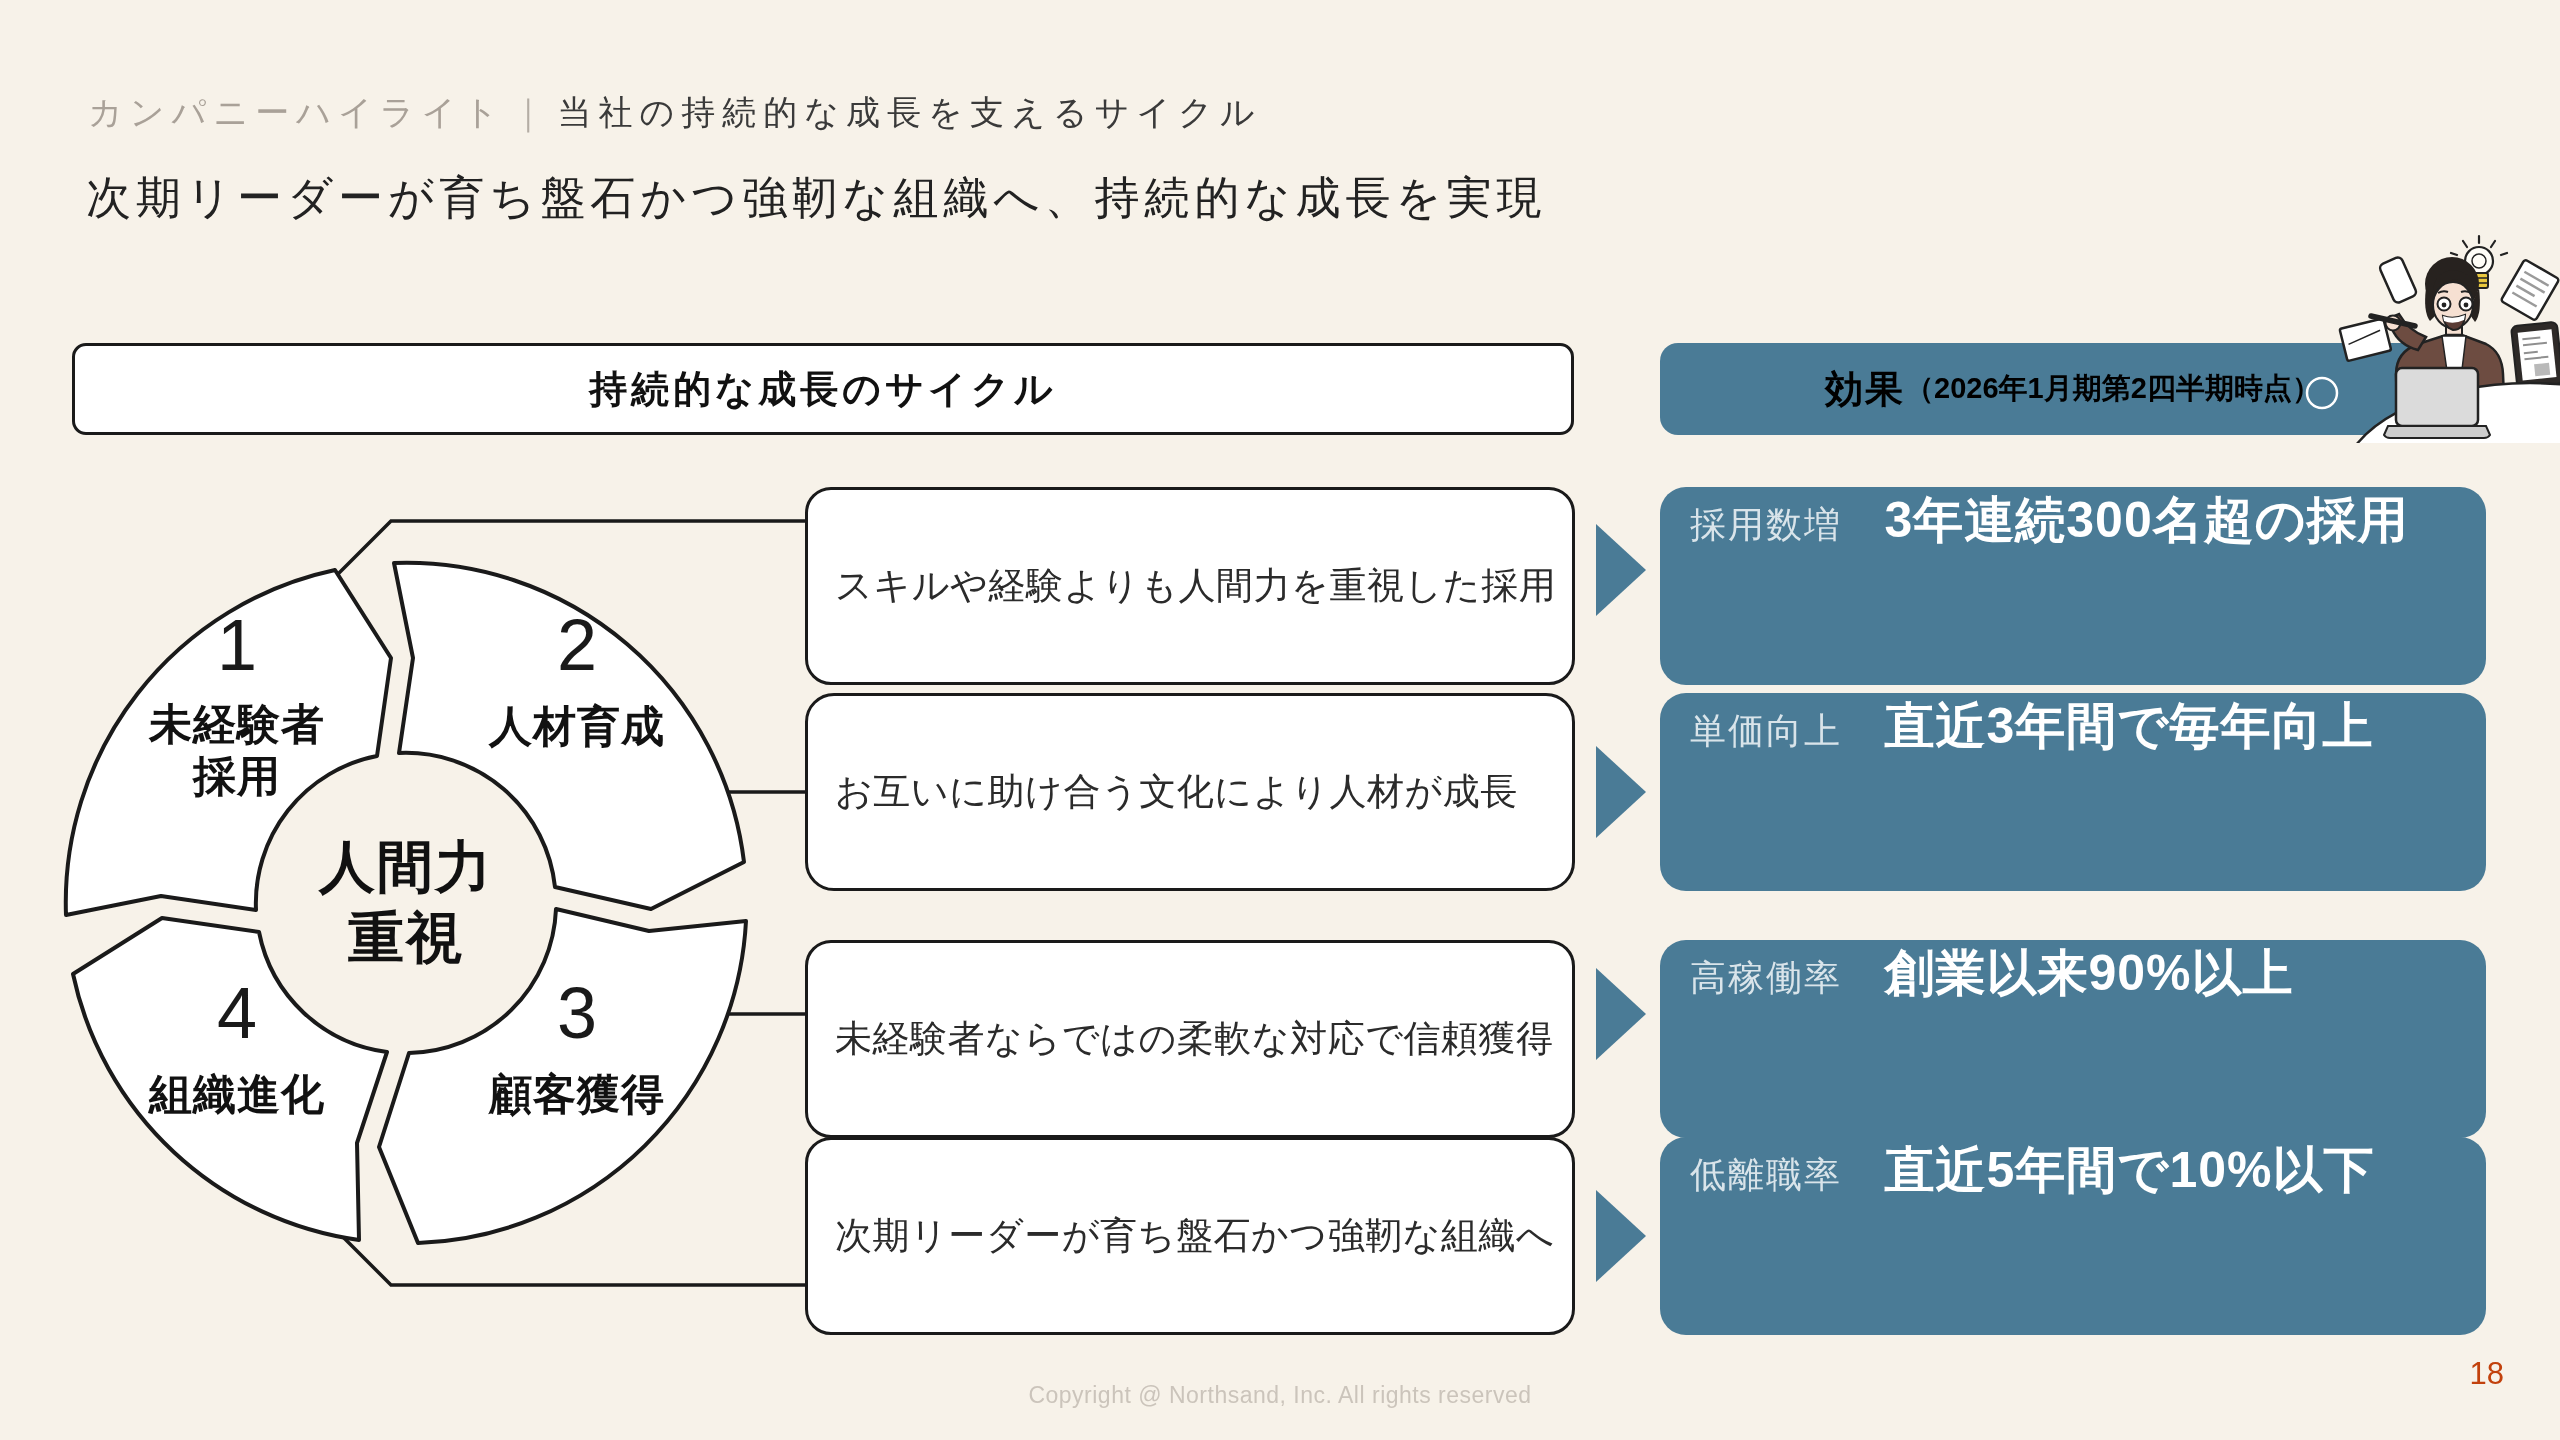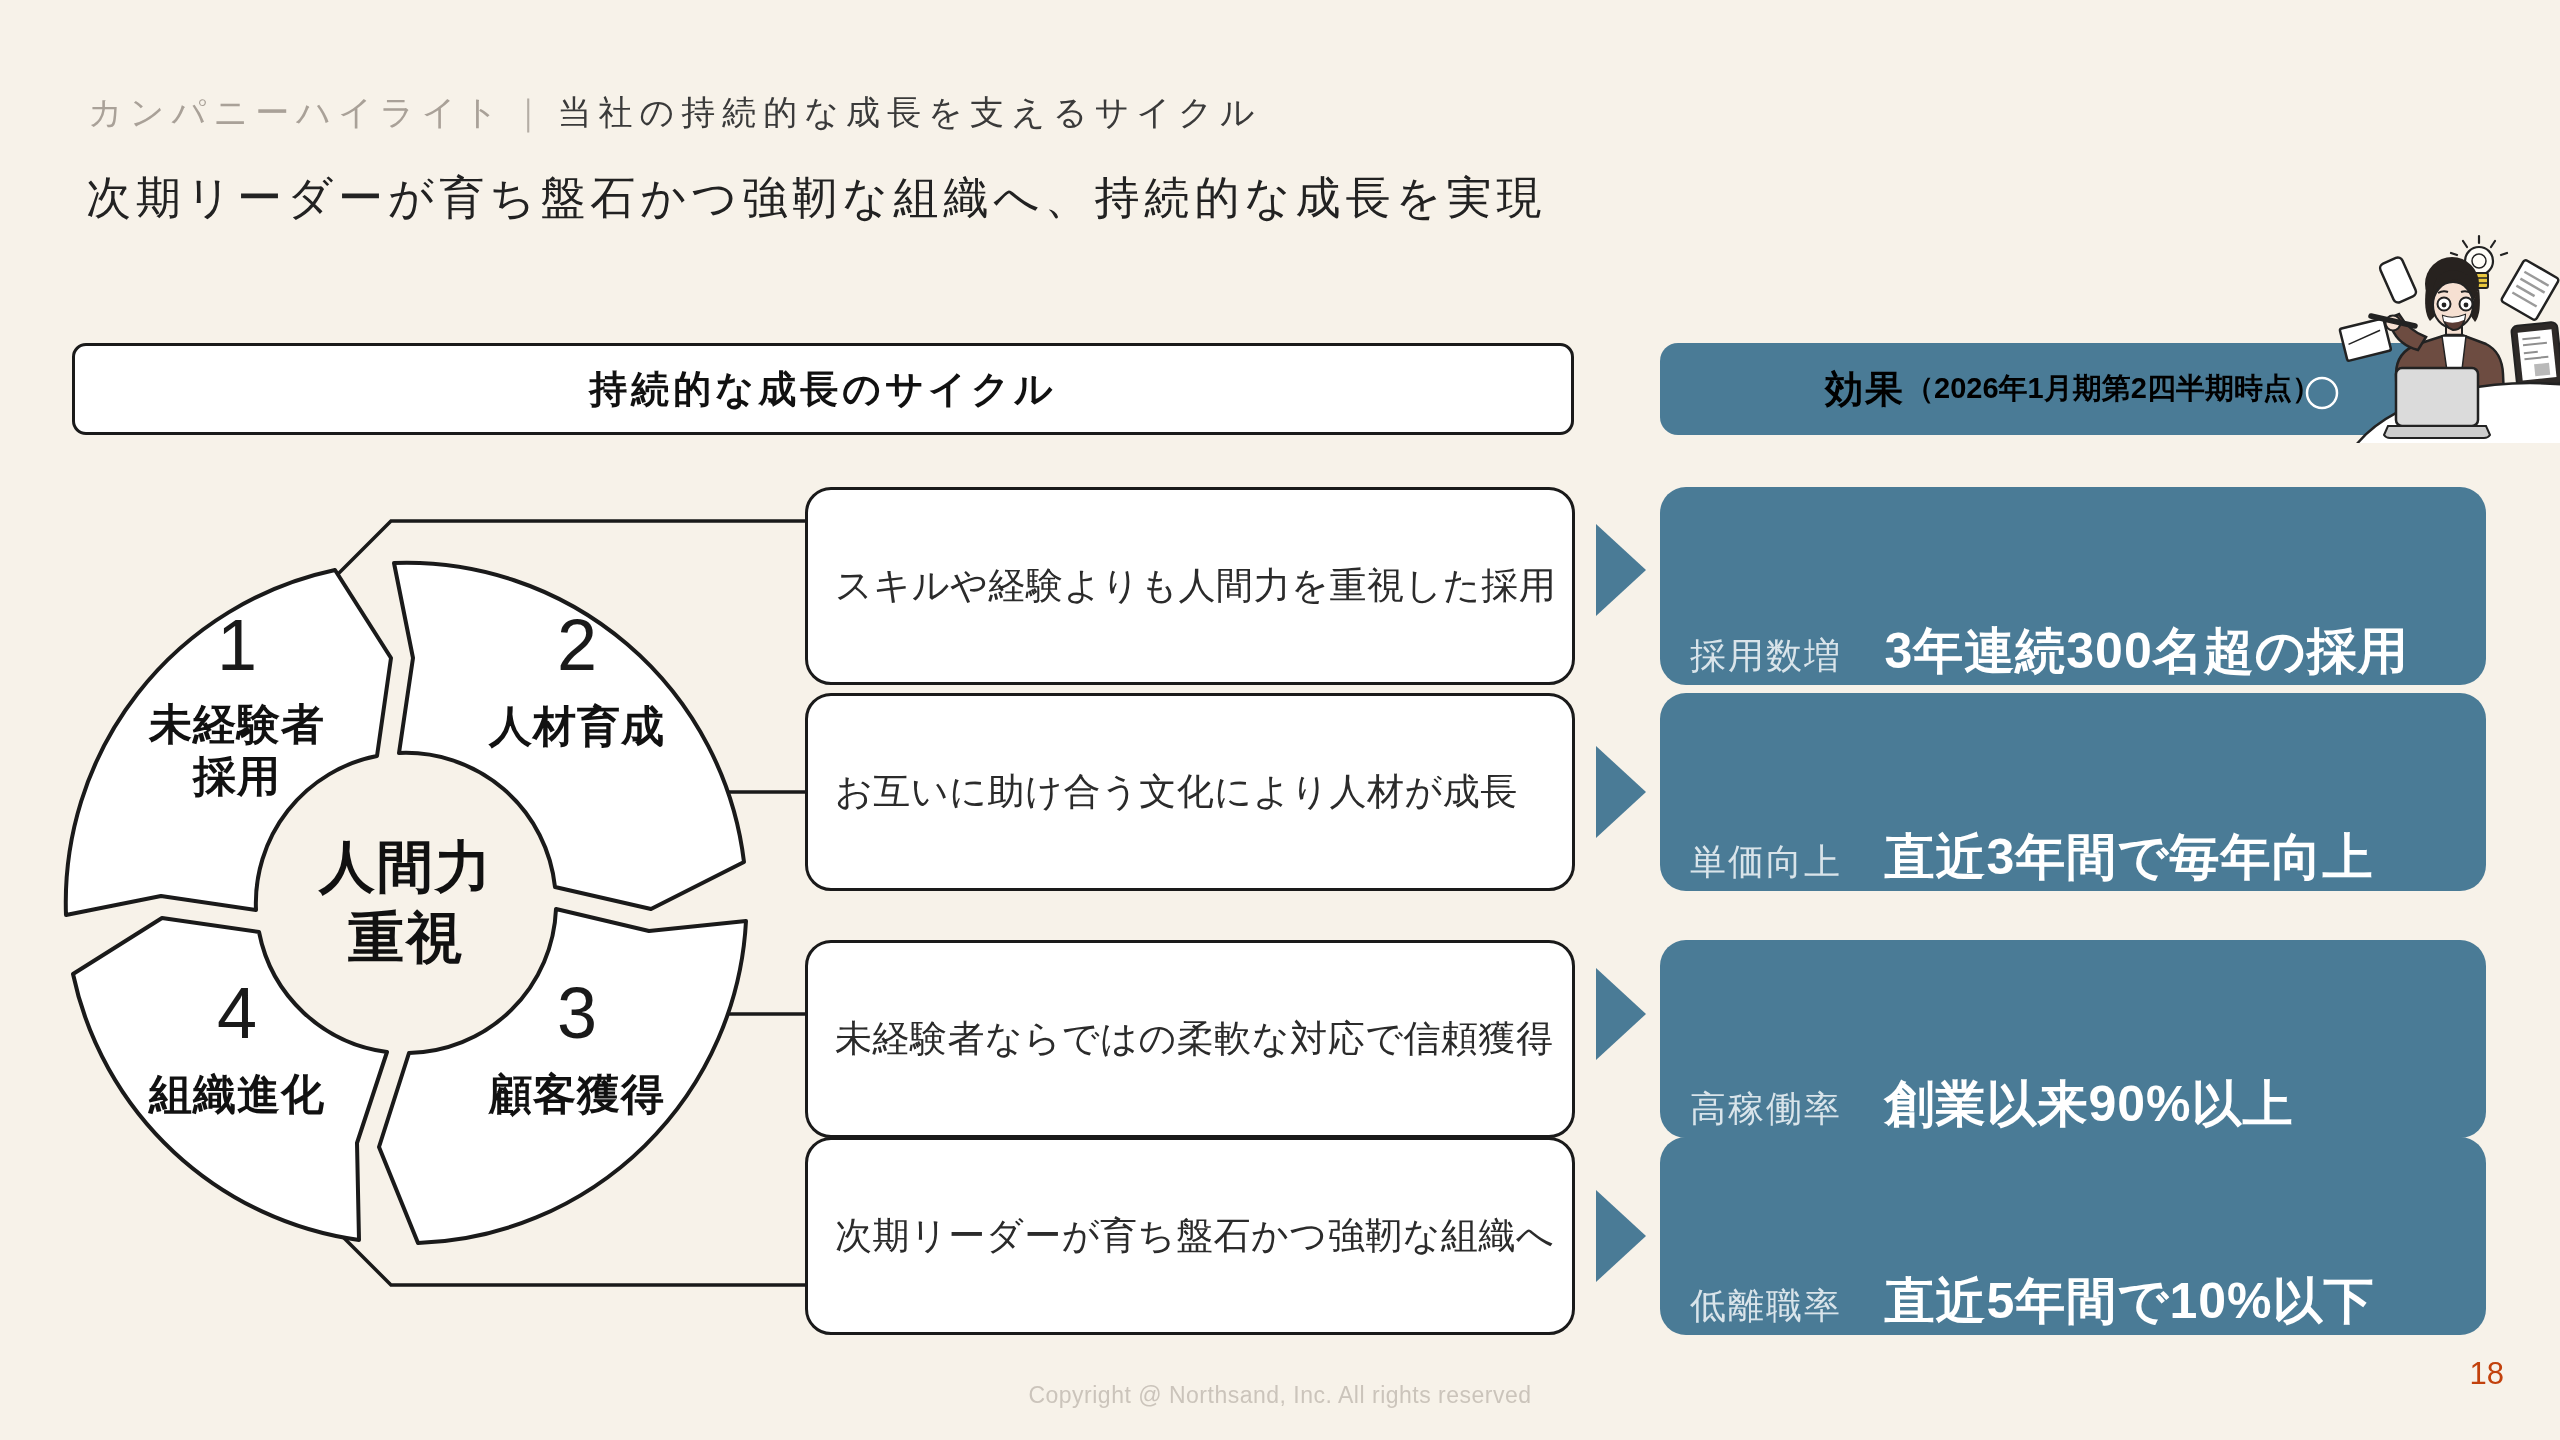--- a/index.html
+++ b/index.html
@@ -68,38 +68,38 @@
   }
   
   .step{
     position:absolute;left:805px;width:770px;height:198px;
     background:#ffffff;border:3.5px solid #1a1a1a;border-radius:26px;
     box-sizing:border-box;display:flex;align-items:center;
     padding:0 16px 0 27px;
     font-size:37px;color:#2b2b2b;letter-spacing:0.5px;white-space:nowrap;
   }
   .row-1{top:487px;}
-  .row-2{top:693px;}
+  .row-2{top:693px;border-radius:29px;}
   .row-3{top:940px;}
   .row-4{top:1137px;}
   
   .arrow{
     position:absolute;left:1596px;width:0;height:0;
     border-top:46px solid transparent;border-bottom:46px solid transparent;
     border-left:50px solid #4a7b96;
   }
   .arr-1{top:524px;}
   .arr-2{top:746px;}
   .arr-3{top:968px;}
   .arr-4{top:1190px;}
   
   .effect{
     position:absolute;left:1660px;width:826px;height:198px;
     background:#4a7b96;border-radius:26px;
-    display:flex;align-items:flex-end;white-space:nowrap;
+    display:flex;align-items:flex-start;white-space:nowrap;
   }
   .effect-line{padding-left:30px;}
   .fx-label{font-size:36px;color:#d9e4ea;letter-spacing:2px;}
   .fx-value{font-size:50px;font-weight:700;color:#ffffff;margin-left:38px;letter-spacing:1px;}
   
   .illustration{position:absolute;left:2280px;top:228px;}
   
   .copyright{
     position:absolute;left:0;right:0;top:1382px;text-align:center;
     font-size:23px;color:#cbc4bb;letter-spacing:0.5px;

